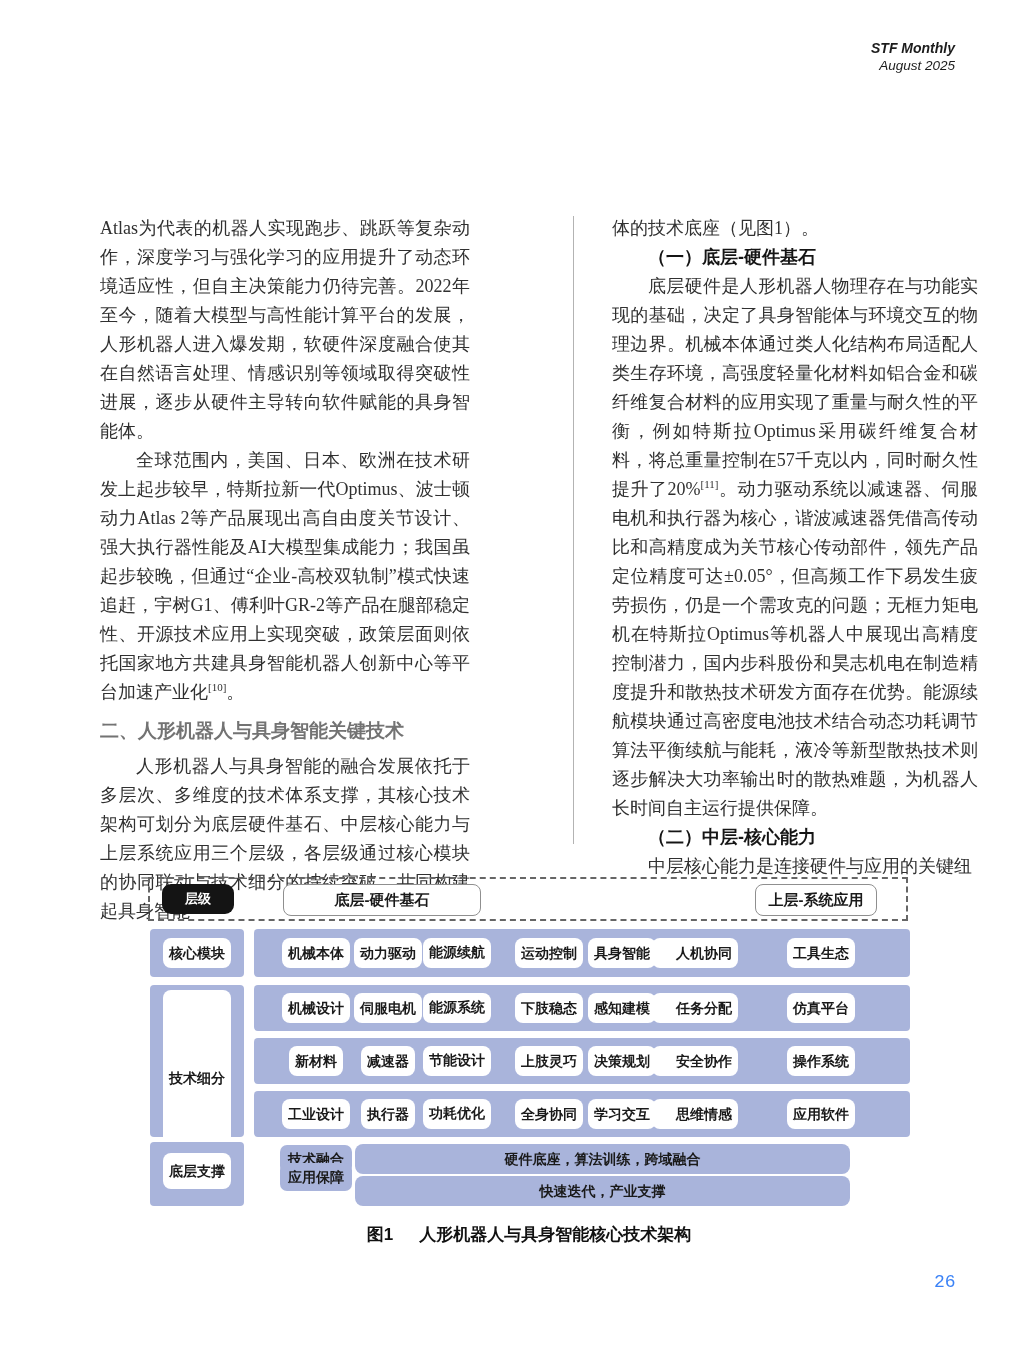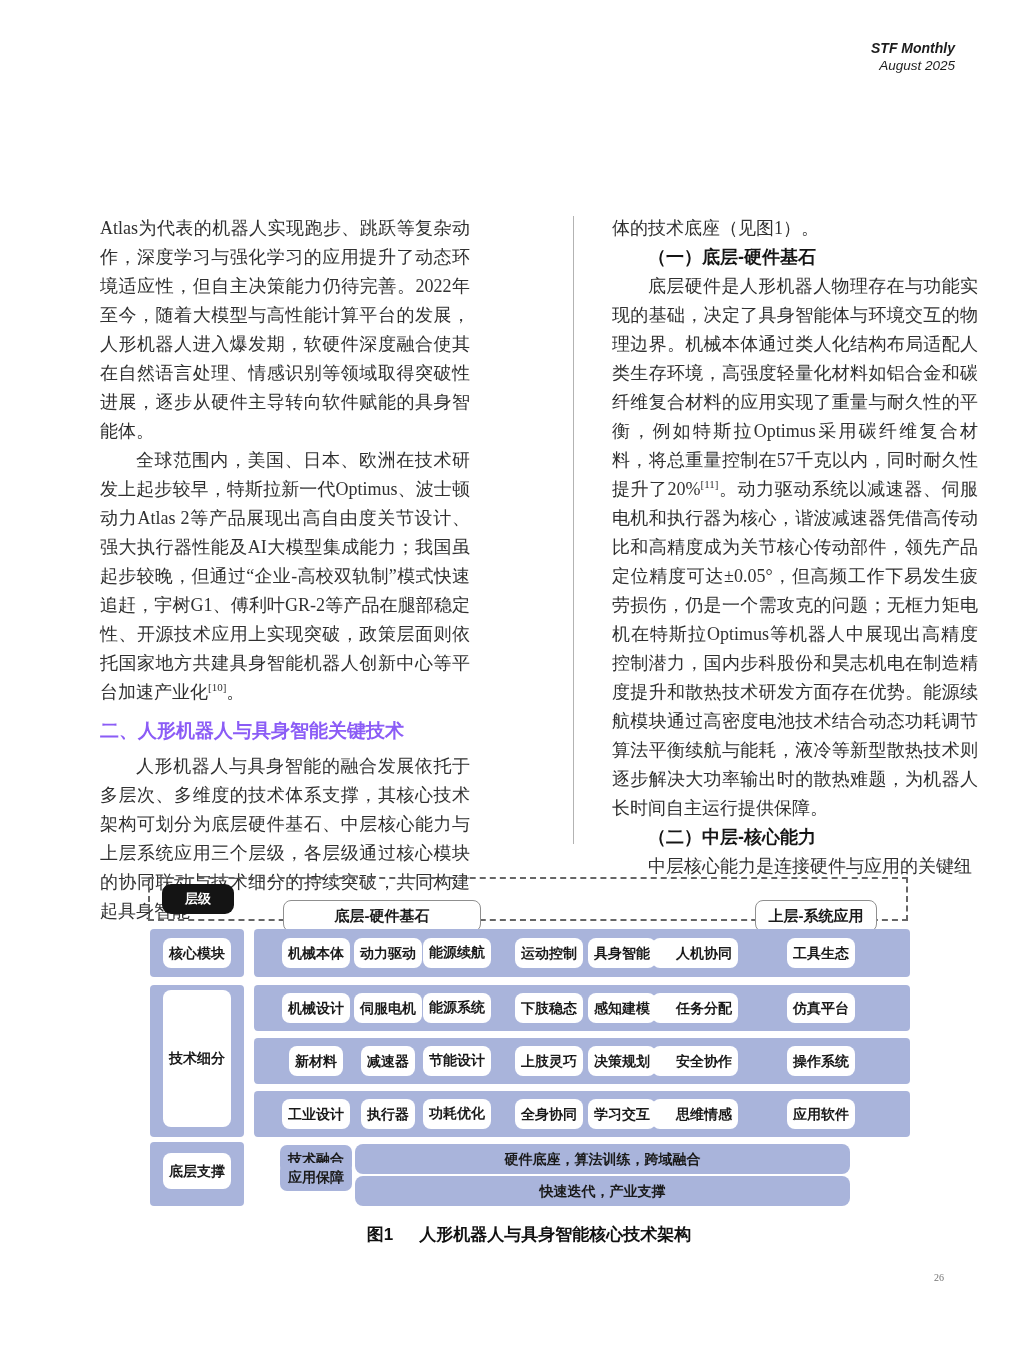--- a/index.html
+++ b/index.html
@@ -9,59 +9,59 @@
   .masthead{position:absolute;top:40px;right:66px;text-align:right;
             font-family:"Liberation Sans", sans-serif;font-style:italic;color:#1c1c1c;line-height:17px;}
   .masthead .jtitle{font-weight:bold;font-size:14px;}
   .masthead .jissue{font-weight:normal;font-size:13.5px;}
   
   .col{position:absolute;top:214px;font-size:18px;line-height:29px;text-align:justify;color:#303030;}
   .col-left{left:100px;width:370px;}
   .col-right{left:596px;width:366px;margin-left:16px;}
   .col p{margin:0;}
   .indent{text-indent:2em;}
-  .col .sec-head{font-family:"Liberation Sans", sans-serif;font-weight:bold;color:#8b5cf6;
+  .col .sec-head{font-family:"Liberation Sans", sans-serif;font-weight:bold;color:#737373;
                  font-size:19px;margin:9px 0 7px;text-align:left;}
   .col .sub-head{font-family:"Liberation Sans", sans-serif;font-weight:bold;color:#151515;
                  font-size:18px;text-indent:2em;text-align:left;}
   sup{font-size:11px;line-height:0;}
   .divider{position:absolute;left:573px;top:216px;width:1px;height:628px;background:#b3b3b3;}
   
   .fig{position:absolute;left:148px;top:877px;width:762px;height:385px;
        font-family:"Liberation Sans", sans-serif;color:#1a1a1a;}
   .legend{position:absolute;left:0;top:0;width:756px;height:40px;border:2px dashed #666;}
   .legend-label{position:absolute;left:12px;top:5px;width:72px;height:30px;background:#141414;color:#fff;
         border-radius:9px;font-weight:bold;font-size:13px;display:flex;align-items:center;justify-content:center;}
   .lvl{position:absolute;top:5px;height:30px;background:#fff;border:1px solid #8f8f8f;border-radius:8px;
-       font-weight:bold;font-size:15px;display:flex;align-items:center;justify-content:center;margin-top:16px;}
+       font-weight:bold;font-size:15px;display:flex;align-items:center;justify-content:center;}
   .lvl1{left:133px;width:196px;} .lvl2{left:368px;width:202px;} .lvl3{left:605px;width:120px;}
   .band{position:absolute;background:#a9b4db;border-radius:4px;}
   .bl{left:2px;width:94px;} .bm{left:106px;width:656px;}
   .b-core{top:52px;height:48px;}
   .b-d1{top:108px;height:46px;} .b-d2{top:161px;height:46px;} .b-d3{top:214px;height:46px;}
   .b-dl{top:108px;height:152px;} .b-sl{top:265px;height:64px;}
   .wbox{position:absolute;transform:translateX(-50%);background:#fff;border-radius:8px;height:30px;
         line-height:30px;padding:0 6px;text-align:center;font-weight:bold;font-size:14px;white-space:nowrap;}
   .side{left:49px;width:68px;padding:0;}
   .side-core{top:61px;}
-  .side-detail{top:113px;height:137px;line-height:normal;display:flex;align-items:center;justify-content:center;}
+  .side-detail{top:113px;height:177px;line-height:normal;display:flex;align-items:center;justify-content:center;}
   .side-support{top:276px;height:36px;line-height:36px;}
   .r-core{top:61px;} .r1{top:116px;} .r2{top:169px;} .r3{top:222px;}
   .c1{left:168px;} .c2{left:240px;} .c3{left:309px;font-family:Liberation Serif, serif;} .c4{left:401px;}
   .c5{left:474px;} .c6{left:547px;padding-left:24px;} .c7{left:673px;}
   .tagbox{position:absolute;left:168px;transform:translateX(-50%);background:#a9b4db;border-radius:7px;
           height:28px;line-height:28px;padding:0 8px;font-weight:bold;font-size:14px;white-space:nowrap;}
   .t1{top:268px;} .t2{top:286px;text-align:center;}
   .bar{position:absolute;left:207px;width:495px;height:30px;background:#a9b4db;border-radius:8px;
        line-height:30px;text-align:center;font-weight:bold;font-size:14px;}
   .bar1{top:267px;} .bar2{top:299px;}
   .caption{position:absolute;top:346px;width:100%;text-align:center;font-weight:bold;font-size:17px;color:#111;}
   .caption .cap-id{margin-right:26px;}
-  .pageno{position:absolute;left:934px;top:1272px;font-family:Liberation Serif, serif;
-          font-size:10px;color:#737373;}
+  .pageno{position:absolute;left:934px;top:1272px;font-family:Liberation Mono, monospace;
+          font-size:18px;color:#3b82f6;}
 </style>
 </head>
 <body>
 
 <div class="page">
 
   <div class="masthead">
     <div class="jtitle">STF Monthly</div>
     <div class="jissue">August 2025</div>
   </div>

